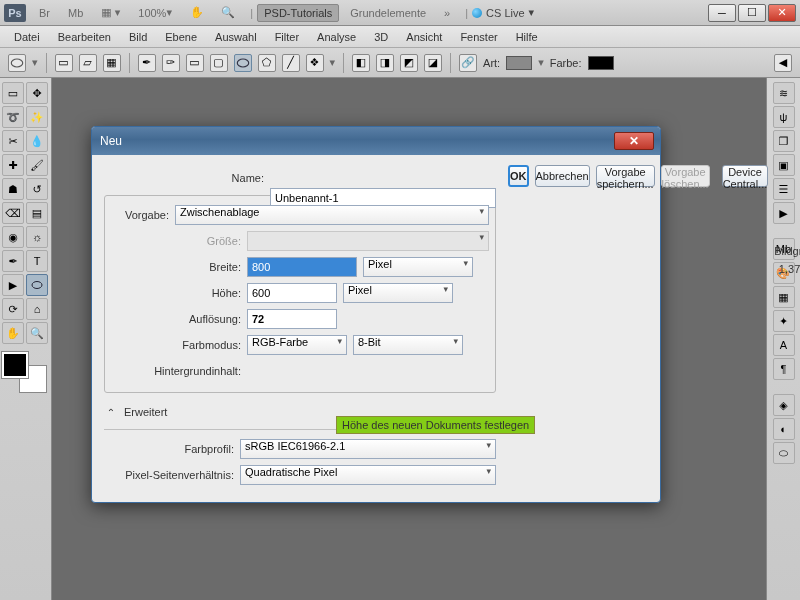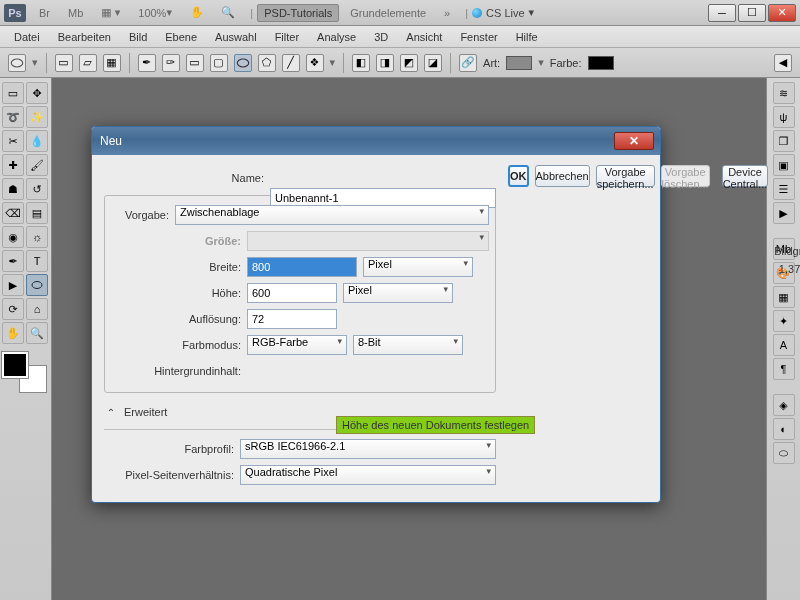--- a/index.html
+++ b/index.html
@@ -48,21 +48,21 @@
 .dialog-titlebar { height:28px; background:linear-gradient(#5a7fa6,#436a92 45%,#5a82aa); border-radius:3px 3px 0 0; display:flex; align-items:center; padding:0 6px; color:#fff; }
 .dialog-titlebar .title { flex:1; font-size:12px; padding-left:2px;}
 .dlg-close { width:40px; height:18px; background:linear-gradient(#e57368,#c0392b); border:1px solid #7a2318; border-radius:2px; display:flex; align-items:center; justify-content:center; cursor:pointer;}
 .dlg-close span{ color:#fff; font-weight:bold; font-size:12px;}
 .dialog-body { display:flex; padding:10px 12px 14px 12px; gap:12px; }
 .dlg-left { flex:1; }
 .dlg-right { width:140px; display:flex; flex-direction:row; gap:6px; }
 
 .row { display:flex; align-items:center; height:26px; gap:6px; }
 .row .lbl { width:130px; text-align:right; color:#333; }
-.row .lbl.dis { color:#9a9a9a;font-weight:bold; }
+.row .lbl.dis { color:#9a9a9a; }
 .row input.text { height:20px; border:1px solid #9aaabf; background:#fff; padding:0 4px; }
 .row input.text.sel { background:#3a87d6; color:#fff; }
 .row .combo { height:20px; border:1px solid #9aaabf; background:linear-gradient(#fff,#ececec); display:flex; align-items:flex-start; padding:0 4px; cursor:pointer; position:relative;}
 .row .combo::after { content:"▾"; position:absolute; right:4px; color:#555; font-size:9px;}
 .row .combo.dis { background:#e5e5e5; color:#a0a0a0; border-color:#c8c8c8; }
 fieldset.group { border:1px solid #b8b8b8; border-radius:3px; margin:4px 0 8px 0; padding:6px 6px 8px 6px; }
 .erw-row { display:flex; align-items:center; gap:6px; color:#333; height:22px; }
 .erw-row .updn { width:14px;height:14px; display:flex; align-items:center; justify-content:center; font-size:10px; cursor:pointer;}
 hr.thin { border:none; border-top:1px solid #c0c0c0; margin:6px 0;}
 
@@ -248,21 +248,21 @@
         </div>
         <div class="row">
           <span class="lbl">Höhe:</span>
           <input class="text" style="width: 90px;" value="600">
           <div class="combo" style="width:110px">
               <span>Pixel</span>
             </div>
         </div>
         <div class="row">
           <span class="lbl">Auflösung:</span>
-          <input class="text" style="width: 90px;" value="72">
+          <input class="text" style="width: 90px; font-weight: bold;" value="72">
           <div class="combo" style="width:110px;visibility:hidden">
               <span>Pixel/Zoll</span>
             </div>
         </div>
         <div class="row">
           <span class="lbl">Farbmodus:</span>
           <div class="combo" style="width:100px">
               <span>RGB-Farbe</span>
             </div>
           <div class="combo" style="width:110px">

